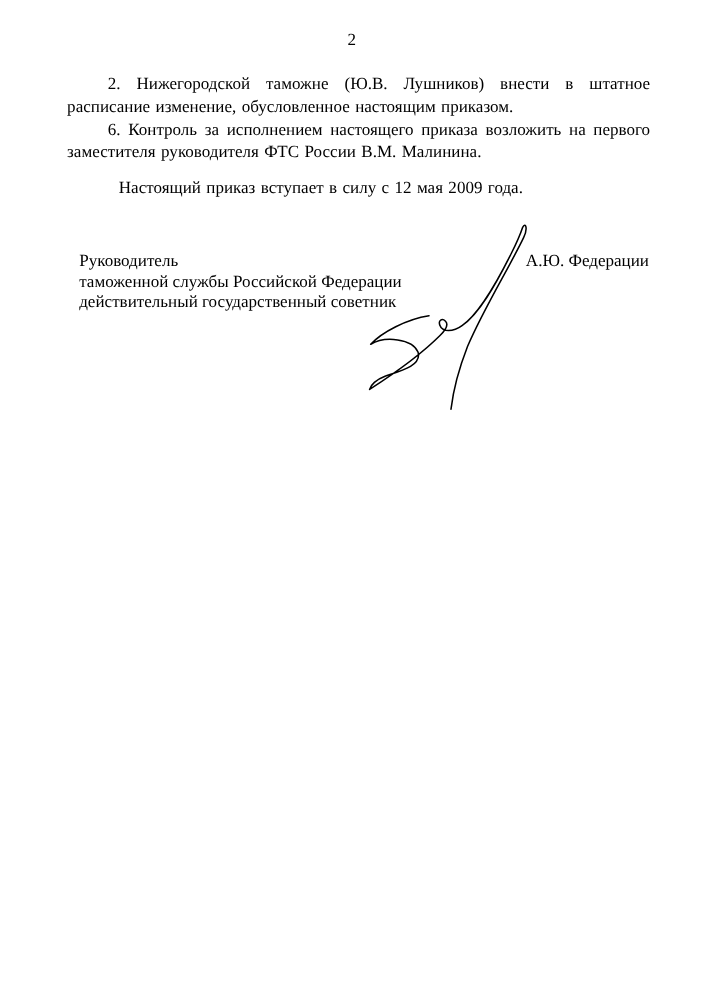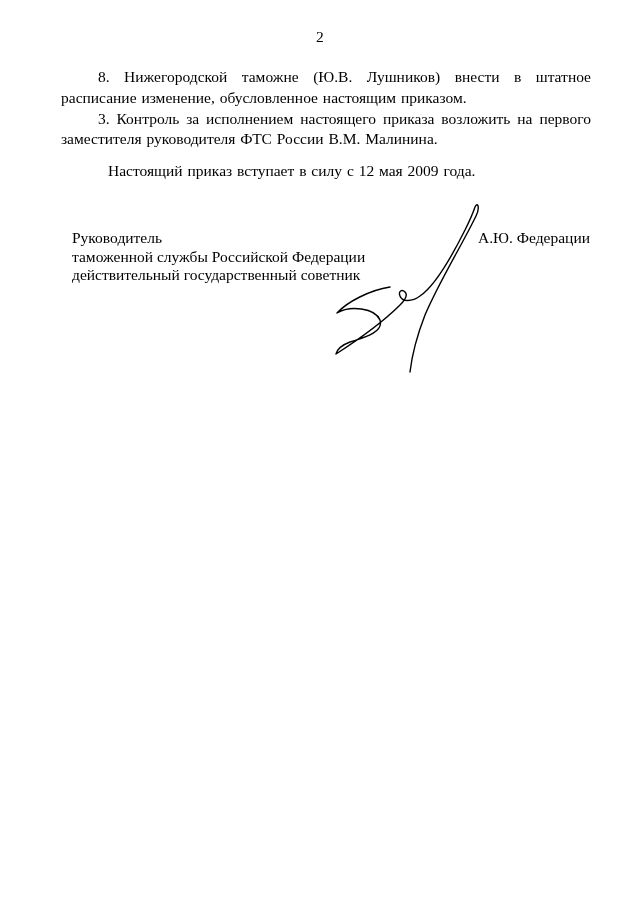--- a/index.html
+++ b/index.html
@@ -70,22 +70,22 @@
   }
 </style>
 </head>
 <body>
 
 <div class="page">
 
   <div class="page-number">2</div>
 
   <div class="body-text">
-    <p class="para">8. Нижегородской таможне (Ю.В. Лушников) внести в штатное расписание изменение, обусловленное настоящим приказом.</p>
-    <p class="para">3. Контроль за исполнением настоящего приказа возложить на первого заместителя руководителя ФТС России В.М. Малинина.</p>
+    <p class="para">2. Нижегородской таможне (Ю.В. Лушников) внести в штатное расписание изменение, обусловленное настоящим приказом.</p>
+    <p class="para">6. Контроль за исполнением настоящего приказа возложить на первого заместителя руководителя ФТС России В.М. Малинина.</p>
     <p class="para para-date">Настоящий приказ вступает в силу с 12 мая 2009 года.</p>
   </div>
 
   <div class="signature-row">
     <div class="position-lines">
       <div>Руководитель</div>
       <div>таможенной службы Российской Федерации</div>
       <div>действительный государственный советник</div>
     </div>
     <div class="signatory-name">А.Ю. Федерации</div>

